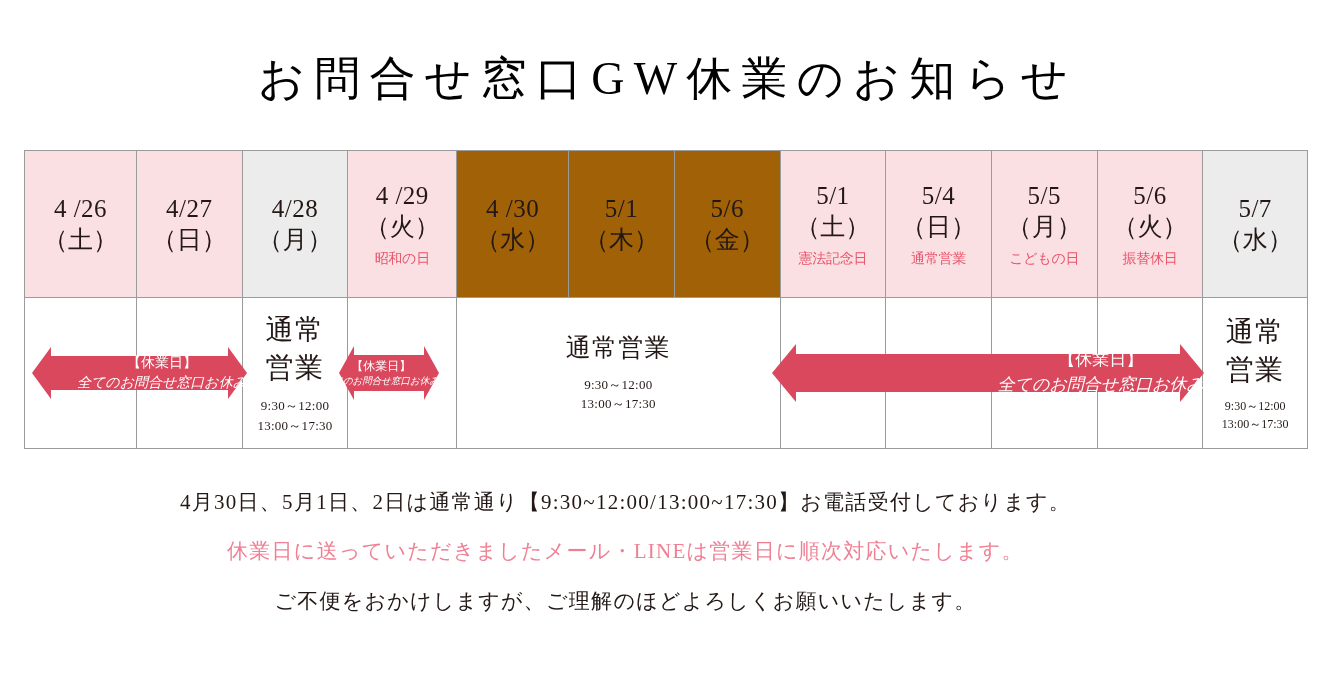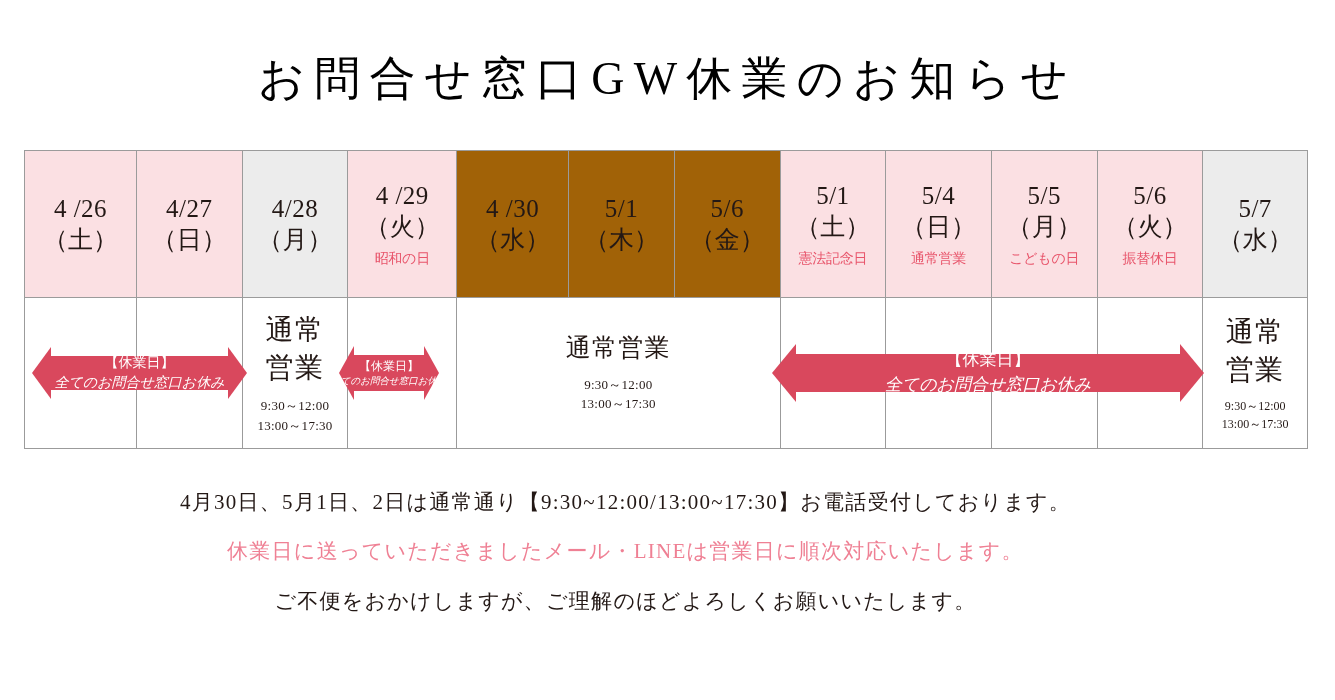--- a/index.html
+++ b/index.html
@@ -102,21 +102,21 @@
     font-size: 12px;
     line-height: 1.5;
     margin-top: 8px;
   }
 
   
   .arrow {
     position: absolute;
     display: flex;
     align-items: center;
-    justify-content: center;
+    justify-content: flex-end;
     color: #ffffff;
     text-align: center;
     z-index: 5;
   }
   .arrow .shaft {
     position: absolute;
     left: 22px;
     right: 22px;
     top: 50%;
     transform: translateY(-50%);

